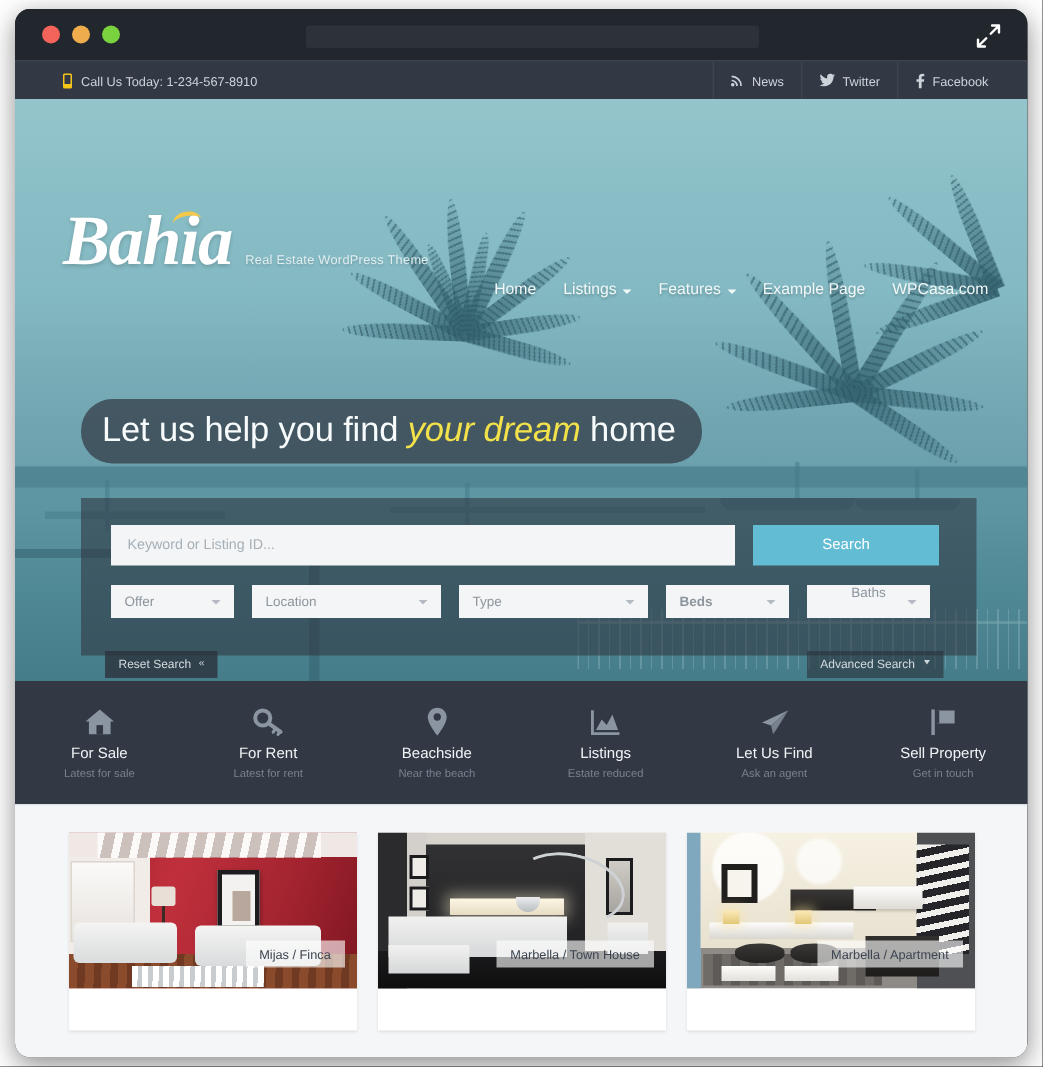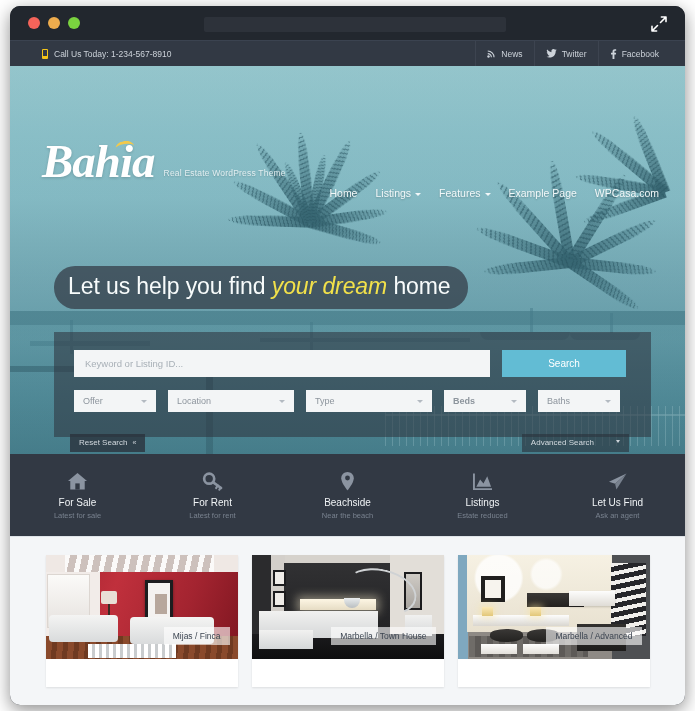--- a/index.html
+++ b/index.html
@@ -288,39 +288,39 @@
     margin-left: auto;
     width: 0; height: 0;
     border-left: 3px solid transparent;
     border-right: 3px solid transparent;
     border-top: 3.4px solid #b3bac1;
   }
   .sel-offer    { width: 82px; }
   .sel-location { width: 126px; }
   .sel-type     { width: 126px; }
   .sel-beds     { width: 82px; font-weight: bold; }
-  .sel-baths    { width: 82px; }
+  .sel-baths    { width: 82px; flex-direction: column; }
 
   .reset-btn {
     position: absolute; left: 60px; top: 368px;
     background: rgba(42,50,60,.80);
     color: #d3dadf;
     font-size: 8px;
     padding: 4px 9px 5px;
     display: flex; align-items: center; gap: 5px;
     cursor: pointer;
     white-space: nowrap;
   }
   .adv-btn {
     position: absolute; right: 56px; top: 368px;
     background: rgba(42,50,60,.62);
     color: #d3dadf;
     font-size: 8px;
     padding: 4px 9px 5px;
-    display: flex; gap: 22px;
+    display: flex; gap: 6px;
     cursor: pointer;
     white-space: nowrap;
     margin-left: 47px;
   }
   .adv-btn .caret, .reset-btn .caret {
     border-top-color: #cdd4da;
     border-left-width: 2.8px; border-right-width: 2.8px; border-top-width: 3.2px;
   }
 
   
@@ -804,20 +804,31 @@
       <div class="svc-ico">
         <svg width="21" height="19" viewBox="0 0 22 20">
           <path d="M20.5 1.5 L2 10.2 L8.5 12.3 L20.5 1.5 Z" fill="#8b94a1"></path>
           <path d="M20.5 1.5 L8.5 12.3 L9.8 18.5 L12.6 14.3 L20.5 1.5 Z" fill="#78818e"></path>
         </svg>
       </div>
       <div class="svc-title">Let Us Find</div>
       <div class="svc-sub">Ask an agent</div>
     </div>
 
+    <div class="service">
+      <div class="svc-ico">
+        <svg width="20" height="19" viewBox="0 0 20 20">
+          <rect x="1.5" y="1" width="2.4" height="18" fill="#8b94a1"></rect>
+          <path d="M5.4 1.8 L17.8 1.8 L17.8 10.8 L5.4 10.8 Z" fill="#8b94a1"></path>
+          <rect x="5.4" y="1.8" width="1.6" height="9" fill="#323944"></rect>
+        </svg>
+      </div>
+      <div class="svc-title">Sell Property</div>
+      <div class="svc-sub">Get in touch</div>
+    </div>
 
   </div>
 
   <div class="listings">
     <div class="cards">
 
       <div class="card">
         <div class="card-img">
           <div class="room1">
             <div class="room1-beams"></div>
@@ -868,21 +879,21 @@
             <div class="room3-sideboard"></div>
             <div class="room3-lamp" style="left:13%; top:50%;"></div>
             <div class="room3-lamp" style="left:38%; top:50%;"></div>
             <div class="room3-rug"></div>
             <div class="room3-pouf" style="left:17%; bottom:16%; width:17%; height:13%;"></div>
             <div class="room3-pouf" style="left:36%; bottom:16%; width:17%; height:13%;"></div>
             <div class="room3-tbl" style="left:12%; bottom:5%; width:19%; height:9%;"></div>
             <div class="room3-tbl" style="left:34%; bottom:5%; width:19%; height:9%;"></div>
             <div class="room3-chair"></div>
           </div>
-          <div class="card-label">Marbella / Advanced</div>
+          <div class="card-label">Marbella / Apartment</div>
         </div>
         <div class="card-body"></div>
       </div>
 
     </div>
   </div>
 
 </div>
 
 </body></html>

